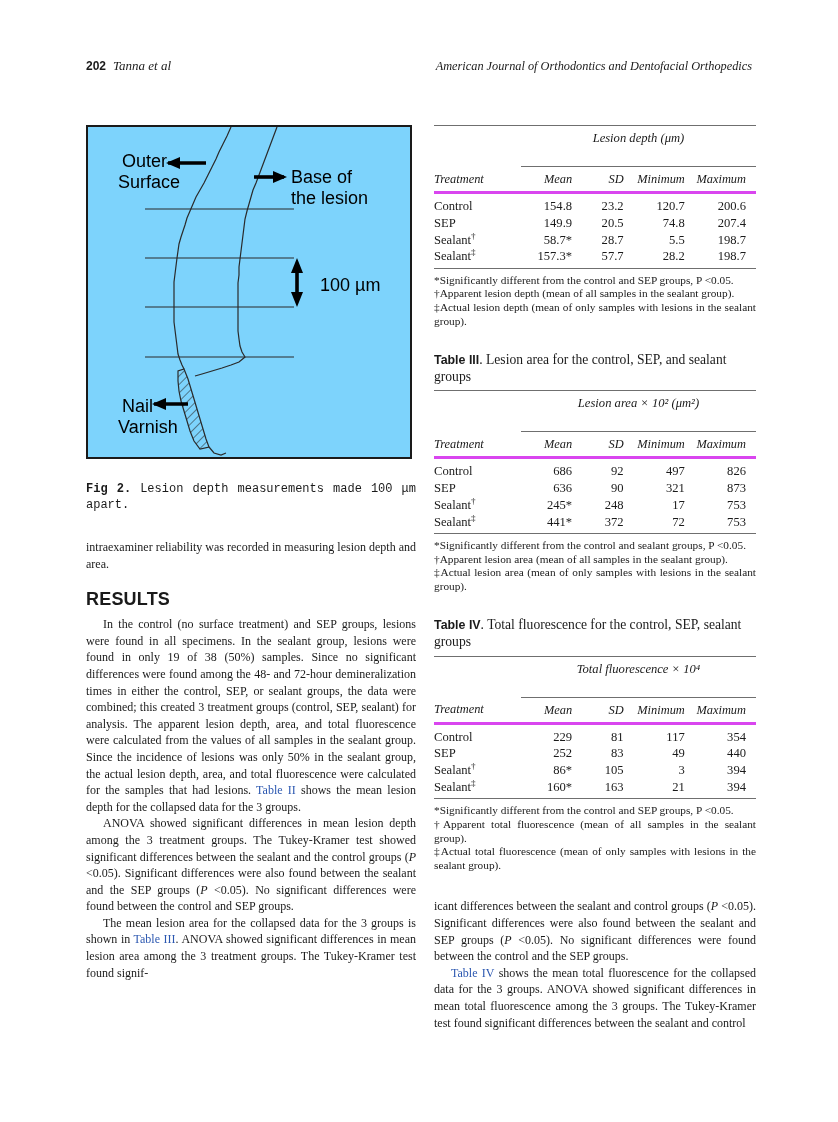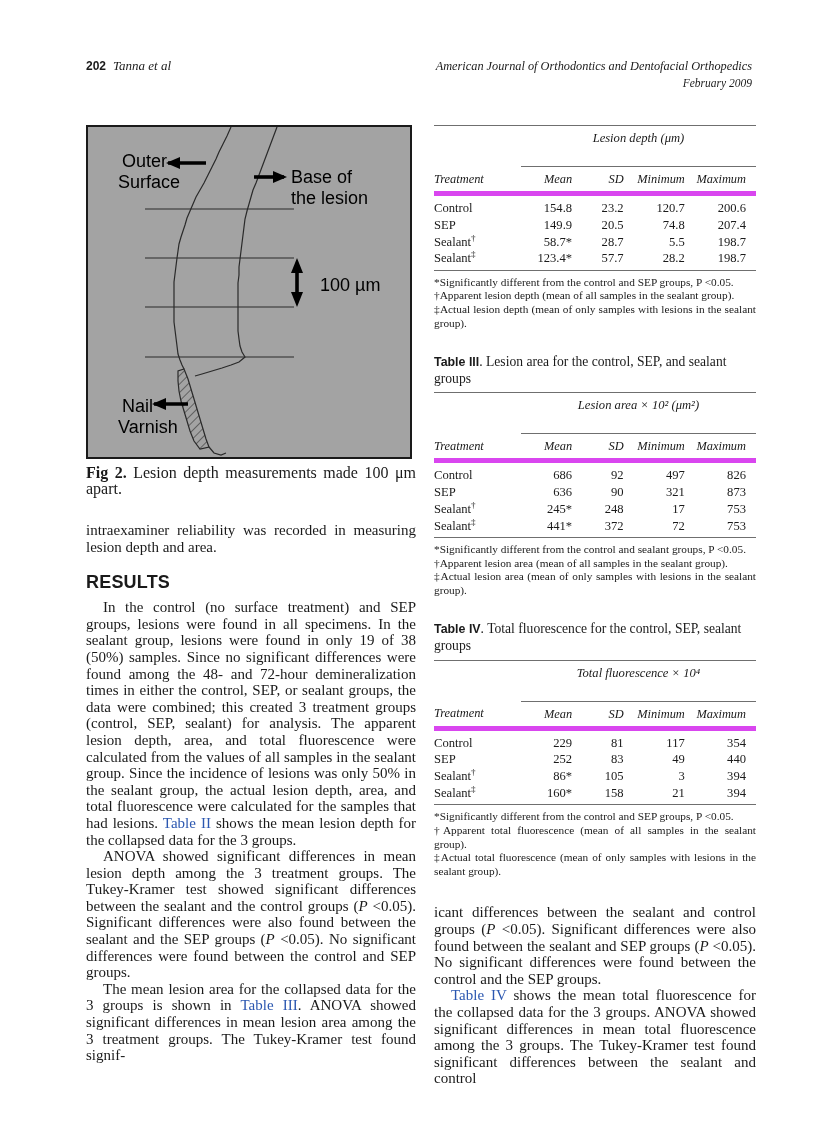--- a/index.html
+++ b/index.html
@@ -69,37 +69,37 @@
     width: 322px;
   }
 
   
   .figbox {
     width: 326px;
     height: 334px;
     border: 2.5px solid #1a1a1a;
     box-sizing: border-box;
     position: relative;
-    background: #a3a3a3;
+    background: #7dd3fc;
   }
   .figbox svg { display: block; }
   .fig-caption {
-    margin-top: 6px;
-    font-size: 16px;
+    margin-top: 23px;
+    font-size: 12px;
     line-height: 15.5px;
     text-align: justify;
-    font-family: Liberation Serif, serif;
+    font-family: Liberation Mono, monospace;
   }
   .fig-caption .figlbl {
     font-weight: bold;
   }
 
   
   .body-p {
-    font-size: 15px;
+    font-size: 12px;
     line-height: 16.6px;
     text-align: justify;
     margin: 0;
     hyphens: none;
   }
   .body-p.indent { text-indent: 17px; }
   .gap-before { margin-top: 16px; }
   .sec-head {
     font-family: "Liberation Sans", sans-serif;
     font-weight: bold;
@@ -125,21 +125,21 @@
   table.data {
     width: 100%;
     border-collapse: collapse;
     font-size: 12.4px;
   }
   table.data th, table.data td {
     padding: 0;
     font-weight: normal;
   }
   .rule-top  { border-top: 1.6px solid #6f6f6f; }
-  .rule-thin { border-top: 5px solid #d946ef; }
+  .rule-thin { border-top: 3px solid #d946ef; }
   .rule-bot  { border-bottom: 1.6px solid #6f6f6f; }
 
   tr.spanrow td {
     text-align: center;
     font-style: italic;
     font-size: 12.6px;
     padding: 5px 0 20px 0;
   }
   tr.spanrow td.spanned {
     border-bottom: 1px solid #6f6f6f;
@@ -182,21 +182,20 @@
 <body>
 
 <div class="page">
 
   <div class="runhead">
     <div class="runhead-left">
       <span class="pgnum">202</span><span class="authors">Tanna et al</span>
     </div>
     <div class="runhead-right">
       <div>American Journal of Orthodontics and Dentofacial Orthopedics</div>
-      <div class="jdate">February 2009</div>
     </div>
   </div>
 
   <div class="col-left">
 
     <div class="figbox">
       <svg width="321" height="329" viewBox="0 0 321 329">
 
         <g stroke="#2a2a2a" stroke-width="1.1">
           <line x1="57" y1="82" x2="206" y2="82"></line>
@@ -313,21 +312,21 @@
           </tr>
           <tr class="datarow">
             <td class="c-treat"><span>Sealant</span><sup>†</sup></td>
             <td class="c-num">58.7*</td>
             <td class="c-num">28.7</td>
             <td class="c-num">5.5</td>
             <td class="c-num">198.7</td>
           </tr>
           <tr class="datarow last">
             <td class="c-treat"><span>Sealant</span><sup>‡</sup></td>
-            <td class="c-num">123.4*</td>
+            <td class="c-num">157.3*</td>
             <td class="c-num">57.7</td>
             <td class="c-num">28.2</td>
             <td class="c-num">198.7</td>
           </tr>
         </tbody>
       </table>
       <div class="tnotes">
         <div>*Significantly different from the control and SEP groups, P &lt;0.05.</div>
         <div>†Apparent lesion depth (mean of all samples in the sealant group).</div>
         <div>‡Actual lesion depth (mean of only samples with lesions in the sealant group).</div>
@@ -440,21 +439,21 @@
           <tr class="datarow">
             <td class="c-treat"><span>Sealant</span><sup>†</sup></td>
             <td class="c-num">86*</td>
             <td class="c-num">105</td>
             <td class="c-num">3</td>
             <td class="c-num">394</td>
           </tr>
           <tr class="datarow last">
             <td class="c-treat"><span>Sealant</span><sup>‡</sup></td>
             <td class="c-num">160*</td>
-            <td class="c-num">158</td>
+            <td class="c-num">163</td>
             <td class="c-num">21</td>
             <td class="c-num">394</td>
           </tr>
         </tbody>
       </table>
       <div class="tnotes">
         <div>*Significantly different from the control and SEP groups, P &lt;0.05.</div>
         <div>†Apparent total fluorescence (mean of all samples in the sealant group).</div>
         <div>‡Actual total fluorescence (mean of only samples with lesions in the sealant group).</div>
       </div>

